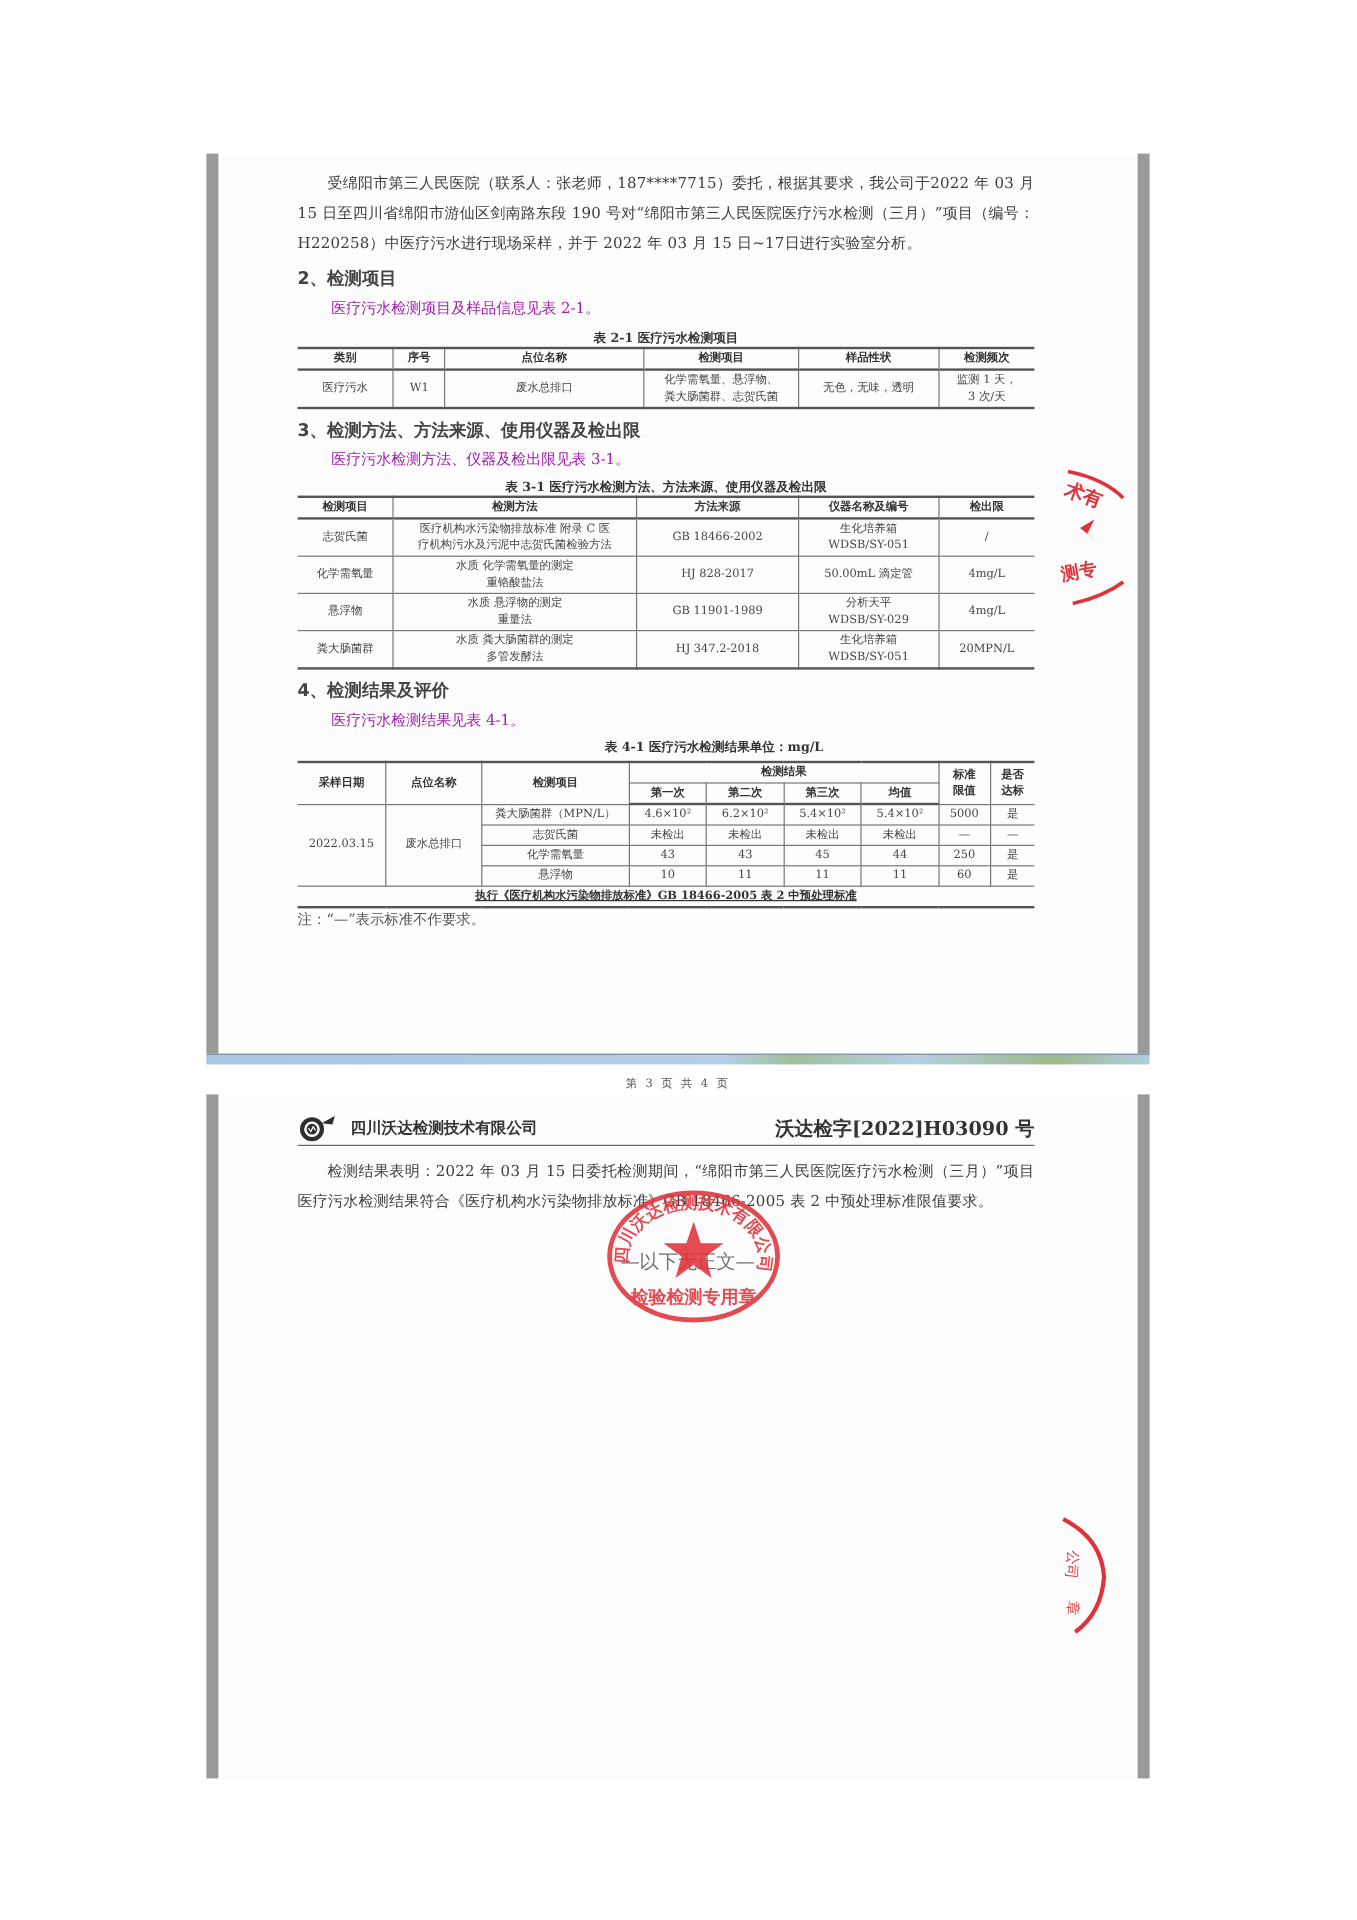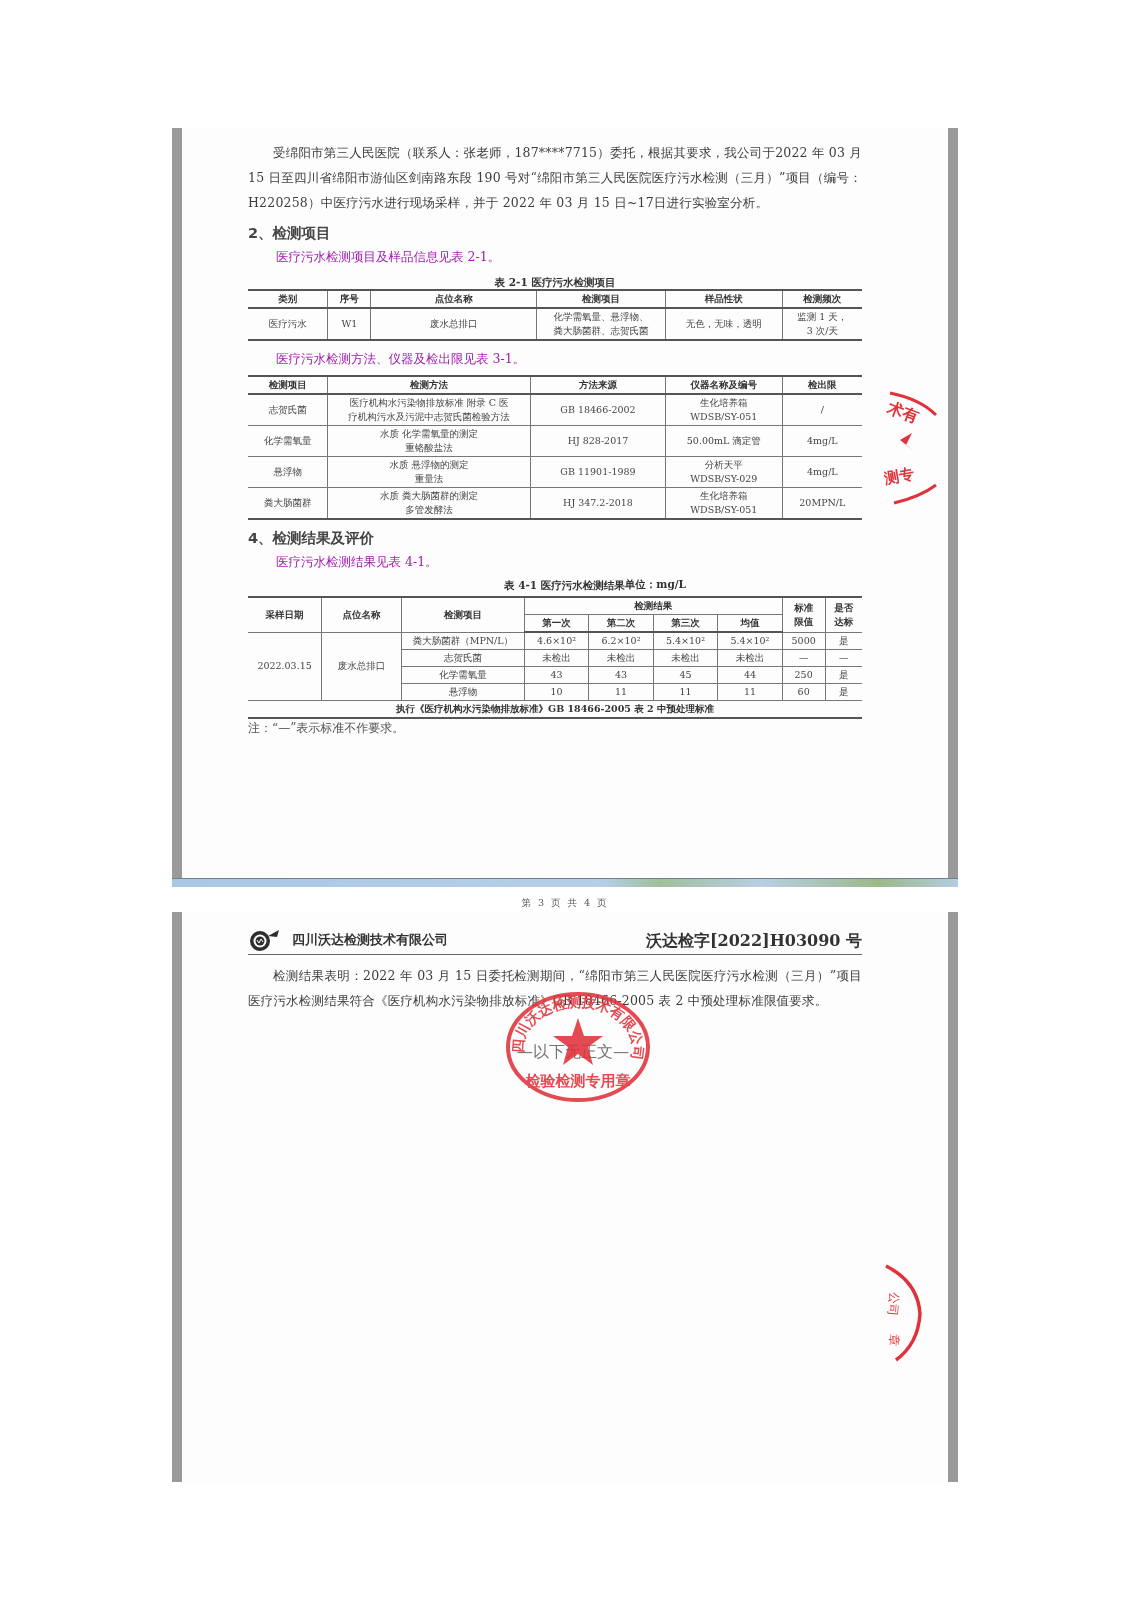--- a/index.html
+++ b/index.html
@@ -100,22 +100,24 @@
         <td>无色，无味，透明</td>
         <td>
           <div>监测 1 天，</div>
           <div>3 次/天</div>
         </td>
       </tr>
     </tbody>
   </table>
 
   <div style="height:6px"></div>
+  <p class="h2">3、检测方法、方法来源、使用仪器及检出限</p>
   <p class="intro">医疗污水检测方法、仪器及检出限见表 3-1。</p>
   <div style="height:4px"></div>
+  <p class="caption">表 3-1  医疗污水检测方法、方法来源、使用仪器及检出限</p>
   <table class="doc">
     <thead>
       <tr>
         <th style="width:13%">检测项目</th>
         <th style="width:33%">检测方法</th>
         <th style="width:22%">方法来源</th>
         <th style="width:19%">仪器名称及编号</th>
         <th style="width:13%">检出限</th>
       </tr>
     </thead>
@@ -238,21 +240,21 @@
       <tr>
         <td>悬浮物</td>
         <td>10</td>
         <td>11</td>
         <td>11</td>
         <td>11</td>
         <td>60</td>
         <td>是</td>
       </tr>
       <tr>
-        <td colspan="9" style="font-weight:bold; color:#333;">执行《医疗机构水污染物排放标准》GB 18466-2005 表 2 中预处理标准</td>
+        <td colspan="9" style="font-weight:bold; color:#333;text-decoration:underline;">执行《医疗机构水污染物排放标准》GB 18466-2005 表 2 中预处理标准</td>
       </tr>
     </tbody>
   </table>
   <p class="note">注：“—”表示标准不作要求。</p>
 </div>
 
 <div class="footer" style="position:absolute; left:172px; width:786px; top:897px;">第 3 页 共 4 页</div>
 
 <svg class="seal" style="left:880px; top:385px;" width="60" height="125" viewBox="0 0 60 125">
   <path d="M10 8 Q40 14 56 30" stroke="#e0323a" stroke-width="3" fill="none"></path>

